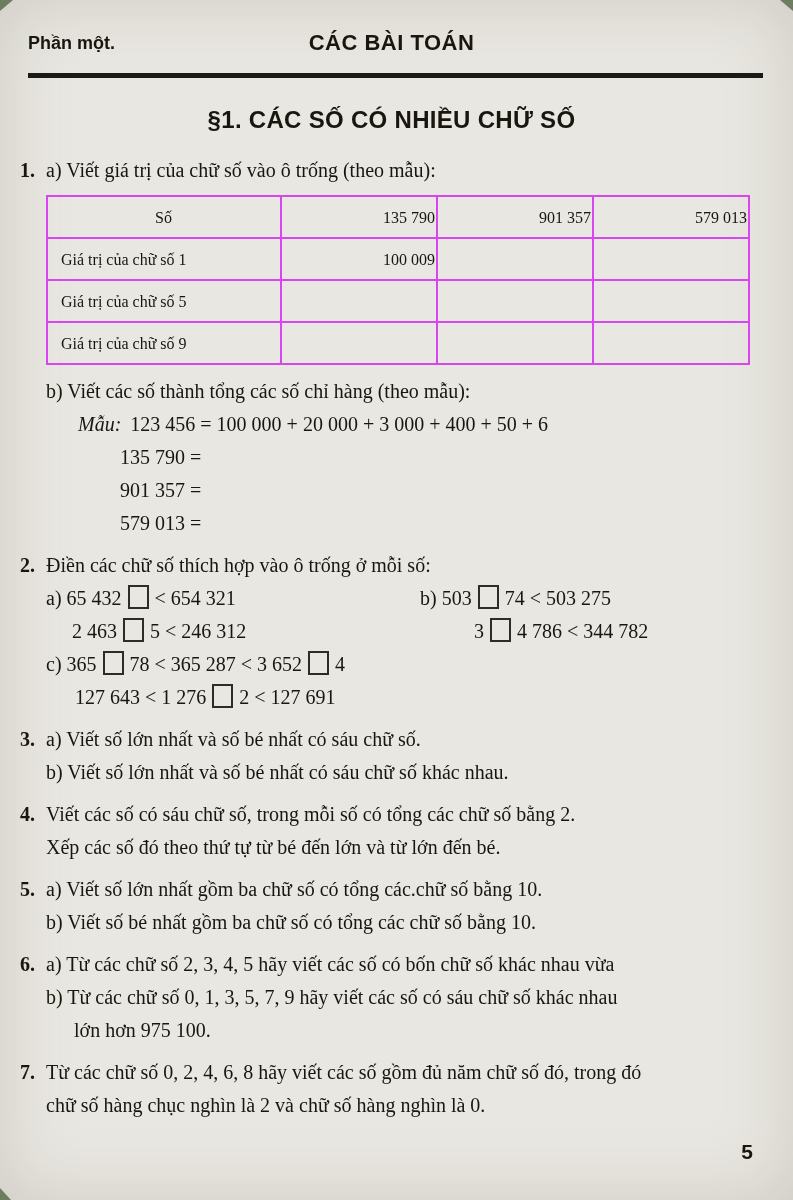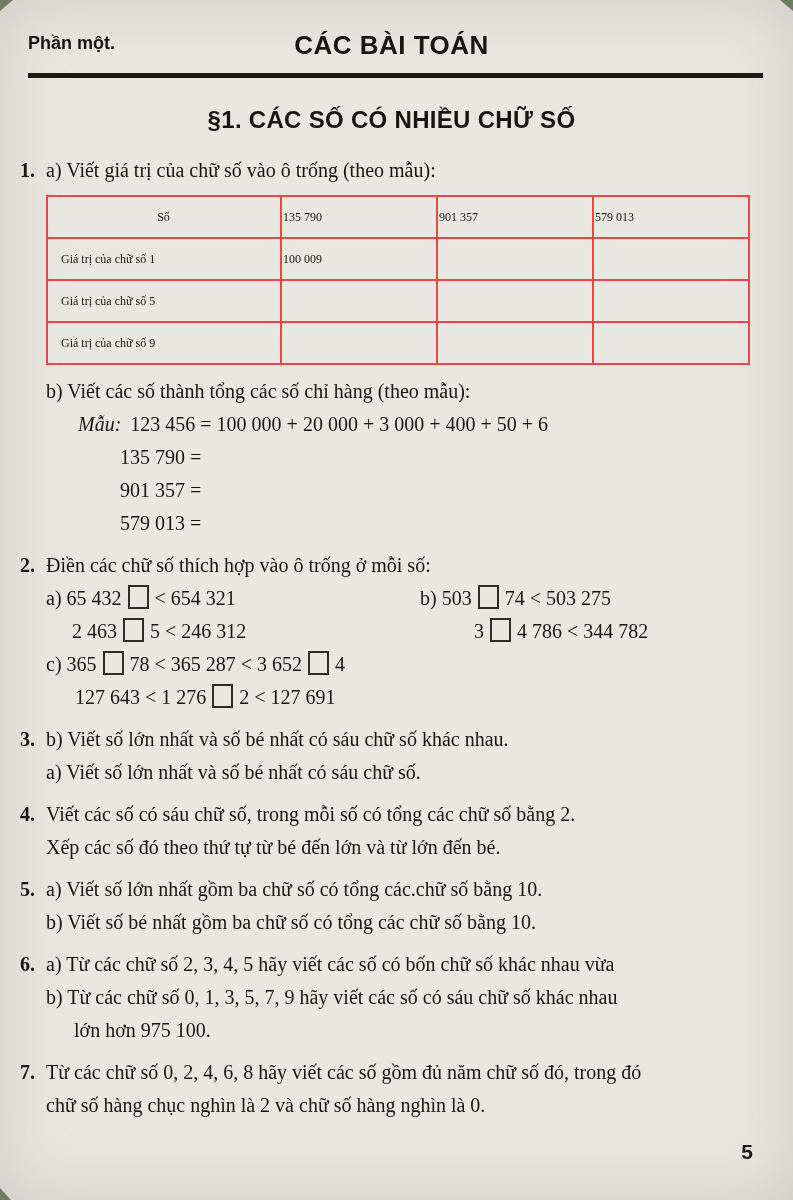--- a/index.html
+++ b/index.html
@@ -20,43 +20,43 @@
   .page-header { position:relative; height:36px; }
   .part-label {
     position:absolute; left:8px; top:3px;
     font-family:"Liberation Sans", sans-serif;
     font-weight:700; font-size:18px;
   }
   .page-title {
     position:absolute; left:0; right:0; top:0;
     text-align:center;
     font-family:"Liberation Sans", sans-serif;
-    font-weight:700; font-size:26px; letter-spacing:.5px;
+    font-weight:700; font-size:22px; letter-spacing:.5px;
   }
   .rule { border-top:5px solid #1b1a17; margin:7px 0 0 8px; }
   .section-title {
     margin-top:28px;
     text-align:center;
     font-family:"Liberation Sans", sans-serif;
     font-weight:700; font-size:24px; letter-spacing:.3px;
   }
   .content { margin-top:20px; font-size:20px; }
   .prob { position:relative; padding-left:26px; margin-top:9px; line-height:33px; }
   .pnum { position:absolute; left:0; top:0; font-weight:700; }
   .line { line-height:33px; white-space:nowrap; }
   .ind-mau { padding-left:32px; }
   .ind-eq { padding-left:74px; }
   .ind-cont { padding-left:28px; }
   .ind-c2 { padding-left:29px; }
   .mau { font-style:italic; margin-right:9px; }
   
   table.vtable { border-collapse:collapse; margin:8px 0 10px 0; table-layout:fixed; }
-  .vtable td { border:2px solid #ef4444; height:38px; font-size:12px; overflow:hidden; }
+  .vtable td { border:2px solid #d946ef; height:38px; font-size:16px; overflow:hidden; }
   .vtable td.lbl { width:218px; text-align:left; padding-left:13px; }
-  .vtable td.val { width:152px; text-align:left;margin-left:38px; }
+  .vtable td.val { width:152px; text-align:right;margin-left:38px; }
   .vtable td.center { text-align:center; padding-left:0; }
   
   .box {
     display:inline-block; width:17px; height:20px;
     border:2px solid #2e2c26; vertical-align:-4px;
     margin:0 6px; background:transparent;
   }
   
   .p2row { display:flex; line-height:33px; white-space:nowrap; }
   .p2row .cl { width:374px; }
@@ -148,22 +148,22 @@
         <span class="cr sub"><span>3</span><span class="box"></span><span>4 786 &lt; 344 782</span></span>
       </div>
 
       <div class="line"><span>c) 365</span><span class="box"></span><span>78 &lt; 365 287 &lt; 3 652</span><span class="box"></span><span>4</span></div>
 
       <div class="line ind-c2"><span>127 643 &lt; 1 276</span><span class="box"></span><span>2 &lt; 127 691</span></div>
     </div>
 
     <div class="prob">
       <span class="pnum">3.</span>
+      <div class="line">a) Viết số lớn nhất và số bé nhất có sáu chữ số.</div>
       <div class="line">b) Viết số lớn nhất và số bé nhất có sáu chữ số khác nhau.</div>
-      <div class="line">a) Viết số lớn nhất và số bé nhất có sáu chữ số.</div>
     </div>
 
     <div class="prob">
       <span class="pnum">4.</span>
       <div class="line">Viết các số có sáu chữ số, trong mỗi số có tổng các chữ số bằng 2.</div>
       <div class="line">Xếp các số đó theo thứ tự từ bé đến lớn và từ lớn đến bé.</div>
     </div>
 
     <div class="prob">
       <span class="pnum">5.</span>

